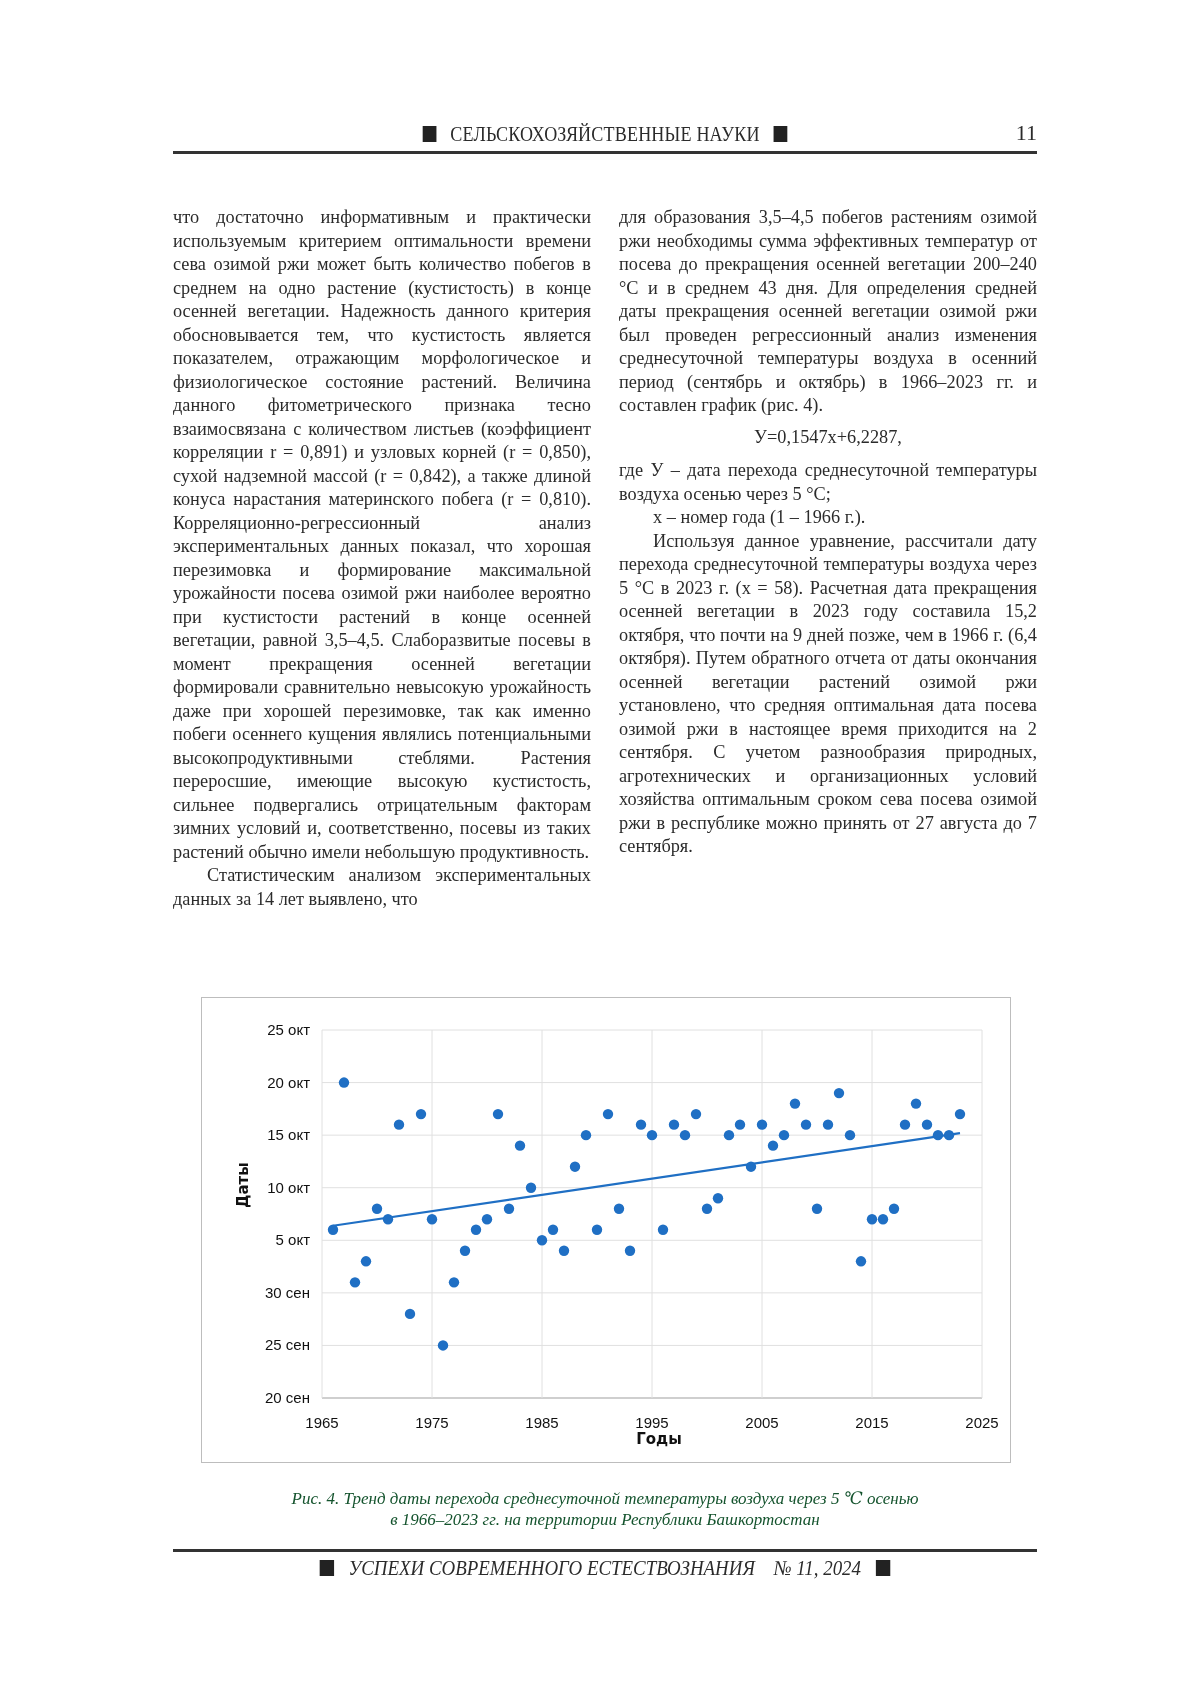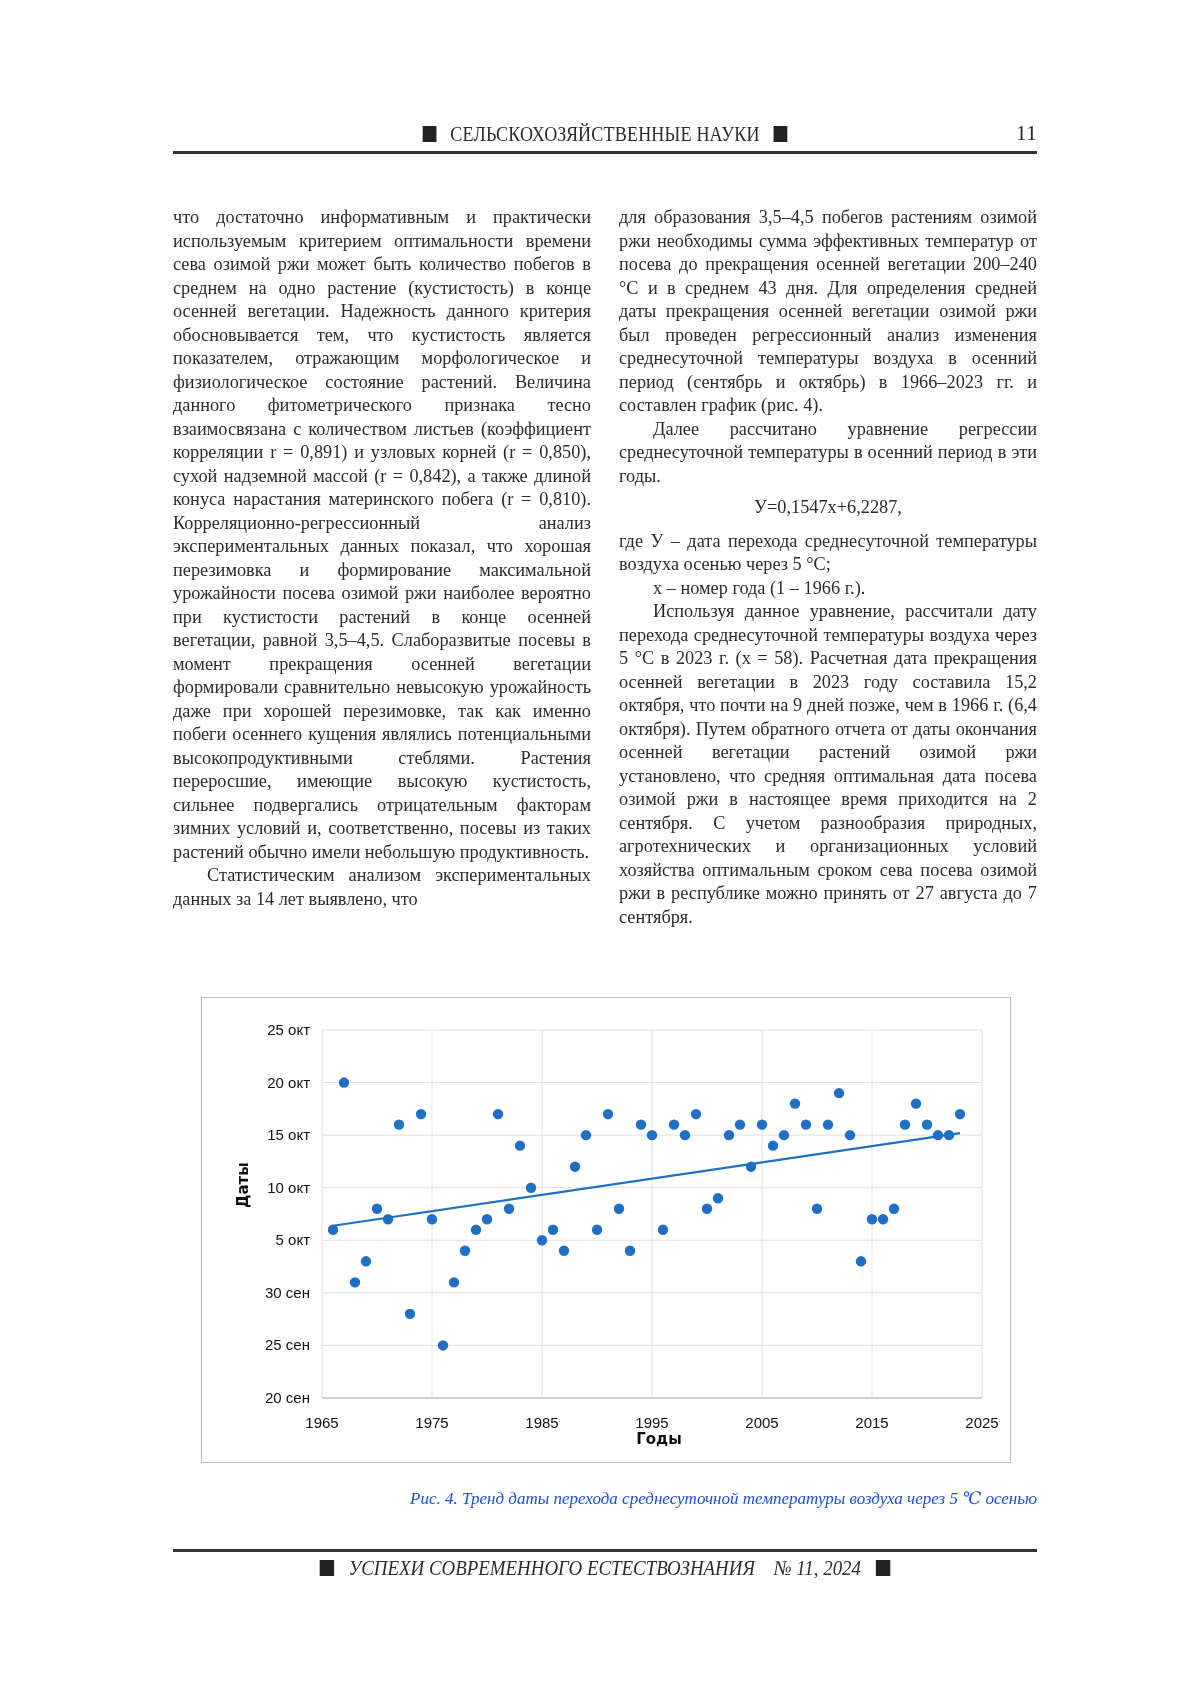--- a/index.html
+++ b/index.html
@@ -12,21 +12,21 @@
   .col{position:absolute;top:170px;width:418px;font-size:18.3px;line-height:23.5px;text-align:justify;margin-top:36px;}
   .col p{margin:0;}
   .col .ind{text-indent:34px;}
   .col-left{left:173px;}
   .col-right{left:619px;}
   .formula{text-align:center;font-style:normal;margin:8px 0 10px 0 !important;}
   .chart-box{position:absolute;left:201px;top:997px;width:808px;height:464px;border:1.5px solid #bdbdbd;background:#fff;}
   .chart-box svg{position:absolute;left:0;top:0;}
   .ytick,.xtick{font-family:"Liberation Sans","DejaVu Sans",sans-serif;font-size:15px;fill:#111;}
   .axis-label{font-family:"DejaVu Sans","Liberation Sans",sans-serif;font-size:15px;font-weight:bold;fill:#111;}
-  .caption{position:absolute;left:173px;top:1488px;width:864px;text-align:right;font-style:italic;font-size:17px;line-height:21px;color:#1d4ed8;}
+  .caption{position:absolute;left:173px;top:1488px;width:864px;text-align:center;font-style:italic;font-size:17px;line-height:21px;color:#14532d;}
   .rule-bottom{position:absolute;left:173px;top:1549px;width:864px;height:3px;background:#333;}
   .footer{position:absolute;left:173px;top:1556px;width:864px;text-align:center;font-size:21px;font-style:italic;}
   .footer .inner{display:inline-block;transform:scaleX(0.9);}
 </style>
 </head>
 <body>
 
 <div class="header">
   <div class="header-title">
     <span class="sq"></span><span>СЕЛЬСКОХОЗЯЙСТВЕННЫЕ НАУКИ</span><span class="sq"></span>
@@ -35,21 +35,20 @@
 </div>
 <div class="rule-top"></div>
 
 <div class="col col-left">
   <p>что достаточно информативным и практически используемым критерием оптимальности времени сева озимой ржи может быть количество побегов в среднем на одно растение (кустистость) в конце осенней вегетации. Надежность данного критерия обосновывается тем, что кустистость является показателем, отражающим морфологическое и физиологическое состояние растений. Величина данного фитометрического признака тесно взаимосвязана с количеством листьев (коэффициент корреляции r = 0,891) и узловых корней (r = 0,850), сухой надземной массой (r = 0,842), а также длиной конуса нарастания материнского побега (r = 0,810). Корреляционно-регрессионный анализ экспериментальных данных показал, что хорошая перезимовка и формирование максимальной урожайности посева озимой ржи наиболее вероятно при кустистости растений в конце осенней вегетации, равной 3,5–4,5. Слаборазвитые посевы в момент прекращения осенней вегетации формировали сравнительно невысокую урожайность даже при хорошей перезимовке, так как именно побеги осеннего кущения являлись потенциальными высокопродуктивными стеблями. Растения переросшие, имеющие высокую кустистость, сильнее подвергались отрицательным факторам зимних условий и, соответственно, посевы из таких растений обычно имели небольшую продуктивность.</p>
   <p class="ind">Статистическим анализом экспериментальных данных за 14 лет выявлено, что</p>
 </div>
 
 <div class="col col-right">
   <p>для образования 3,5–4,5 побегов растениям озимой ржи необходимы сумма эффективных температур от посева до прекращения осенней вегетации 200–240 °С и в среднем 43 дня. Для определения средней даты прекращения осенней вегетации озимой ржи был проведен регрессионный анализ изменения среднесуточной температуры воздуха в осенний период (сентябрь и октябрь) в 1966–2023 гг. и составлен график (рис. 4).</p>
-  <p class="ind">Далее рассчитано уравнение регрессии среднесуточной температуры в осенний период в эти годы.</p>
   <p class="formula">У=0,1547x+6,2287,</p>
   <p>где У – дата перехода среднесуточной температуры воздуха осенью через 5 °С;</p>
   <p class="ind">x – номер года (1 – 1966 г.).</p>
   <p class="ind">Используя данное уравнение, рассчитали дату перехода среднесуточной температуры воздуха через 5 °С в 2023 г. (x = 58). Расчетная дата прекращения осенней вегетации в 2023 году составила 15,2 октября, что почти на 9 дней позже, чем в 1966 г. (6,4 октября). Путем обратного отчета от даты окончания осенней вегетации растений озимой ржи установлено, что средняя оптимальная дата посева озимой ржи в настоящее время приходится на 2 сентября. С учетом разнообразия природных, агротехнических и организационных условий хозяйства оптимальным сроком сева посева озимой ржи в республике можно принять от 27 августа до 7 сентября.</p>
 </div>
 
 <div class="chart-box">
   <svg id="chart-svg" width="808" height="464">
     <g id="grid">
         <line x1="120" x2="780" y1="400" y2="400" stroke="#bfbfbf" stroke-width="1.5"></line>
@@ -150,20 +149,21 @@
         <circle cx="747" cy="137.1428571428571" r="5.2" fill="#1f6fc4"></circle>
         <circle cx="758" cy="116.1142857142857" r="5.2" fill="#1f6fc4"></circle>
       </g>
     <text id="ylabel" class="axis-label" transform="translate(46,187) rotate(-90)" text-anchor="middle">Даты</text>
     <text id="xlabel" class="axis-label" x="457" y="446" text-anchor="middle">Годы</text>
   </svg>
 </div>
 
 <div class="caption">
   <div>Рис. 4. Тренд даты перехода среднесуточной температуры воздуха через 5 ℃ осенью</div>
+  <div>в 1966–2023 гг. на территории Республики Башкортостан</div>
 </div>
 
 <div class="rule-bottom"></div>
 <div class="footer">
   <span class="inner">
     <span class="sq"></span><span>УСПЕХИ СОВРЕМЕННОГО ЕСТЕСТВОЗНАНИЯ</span>&nbsp;&nbsp;&nbsp;&nbsp;<span>№ 11, 2024</span><span class="sq"></span>
   </span>
 </div>
 
 </body></html>

